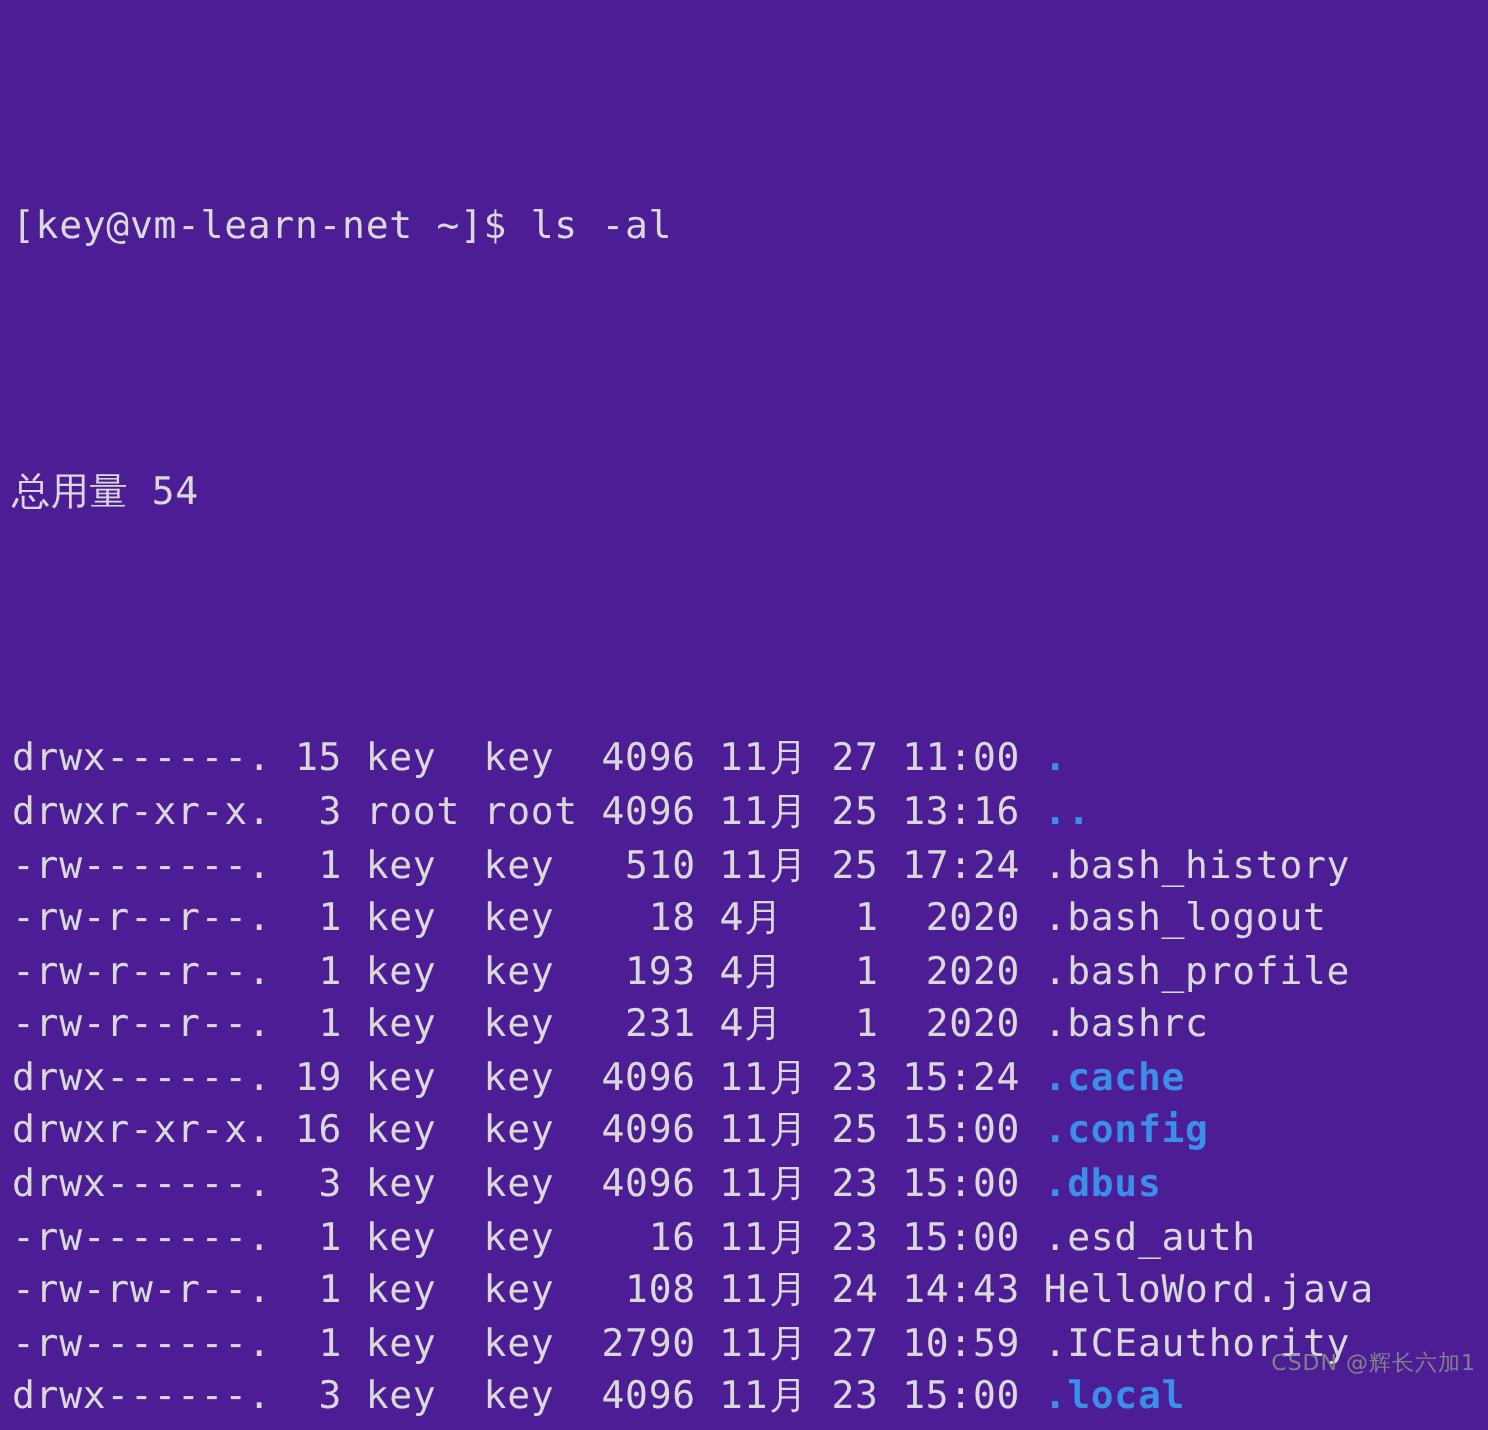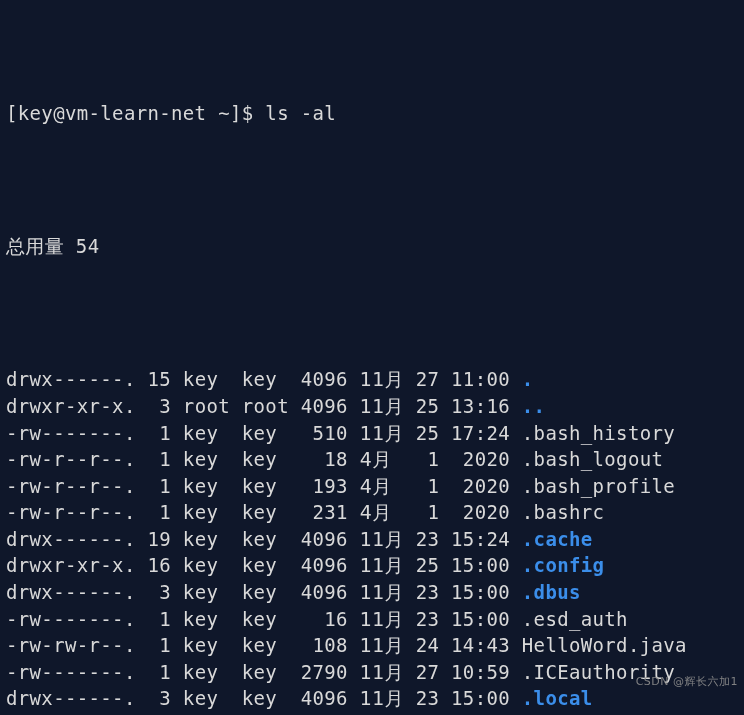--- a/index.html
+++ b/index.html
@@ -12,21 +12,21 @@
     width: 744px;
     height: 715px;
     overflow: hidden;
     font-family: "DejaVu Sans Mono", "Liberation Mono", monospace;
   }
 
   #terminal {
     position: relative;
     width: 744px;
     height: 715px;
-    background: #0f172a;
+    background: #4c1d95;
     color: #d9d9d9;
     font-family: "DejaVu Sans Mono", "Liberation Mono", monospace;
     font-size: 19px;
     line-height: 26.6px;
     padding: 0;
     box-sizing: border-box;
     overflow: hidden;
   }
 
   #screen {

